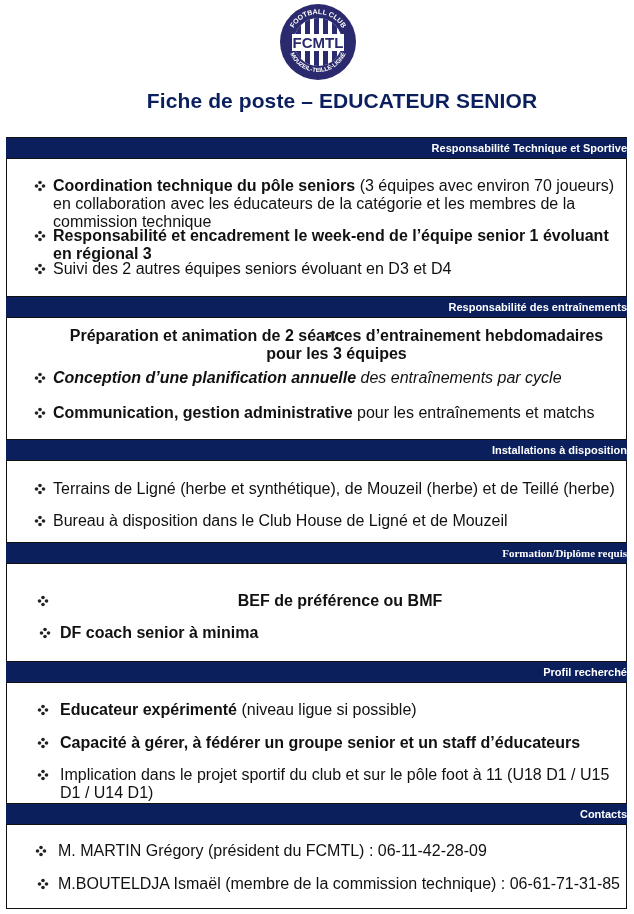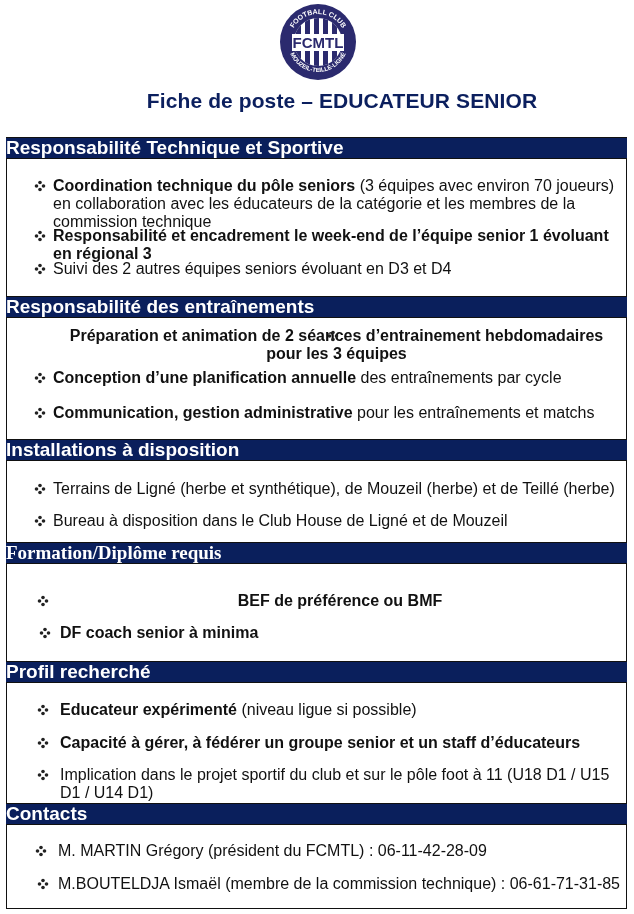--- a/index.html
+++ b/index.html
@@ -45,22 +45,22 @@
     .section-header {
       position: absolute;
       left: 6px;
       width: 621px;
       height: 20px;
       background: #0a1f5c;
       border-top: 1.5px solid #111111;
       border-bottom: 1.5px solid #111111;
       color: #ffffff;
       font-weight: bold;
-      font-size: 19px;
-      text-align: left;
+      font-size: 11px;
+      text-align: right;
       line-height: 20px;
       box-sizing: content-box;
     }
     .item {
       position: absolute;
       font-size: 16px;
       line-height: 18px;
       color: #111111;
     }
     .bullet {
@@ -157,21 +157,21 @@
       <g fill="#222">
         <circle cx="6" cy="2.5" r="1.8"></circle>
         <circle cx="6" cy="9.5" r="1.8"></circle>
         <circle cx="2.5" cy="6" r="1.8"></circle>
         <circle cx="9.5" cy="6" r="1.8"></circle>
       </g>
     </svg>
   <span class="item-text" style="padding-left:19px;"><span class="bold">Préparation et animation de 2 séances d’entrainement hebdomadaires pour les 3 équipes</span><span></span></span>
 </div>
 
-<div class="item" style="left:34px; top:369px; width:586px;">
+<div class="item" style="left:34px; top:369px; width:586px;font-style:italic;">
   <svg class="bullet" viewBox="0 0 12 12">
       <g fill="#222">
         <circle cx="6" cy="2.5" r="1.8"></circle>
         <circle cx="6" cy="9.5" r="1.8"></circle>
         <circle cx="2.5" cy="6" r="1.8"></circle>
         <circle cx="9.5" cy="6" r="1.8"></circle>
       </g>
     </svg>
   <span class="item-text" style="padding-left:19px;"><span class="bold">Conception d’une planification annuelle</span><span> des entraînements par cycle</span></span>
 </div>

